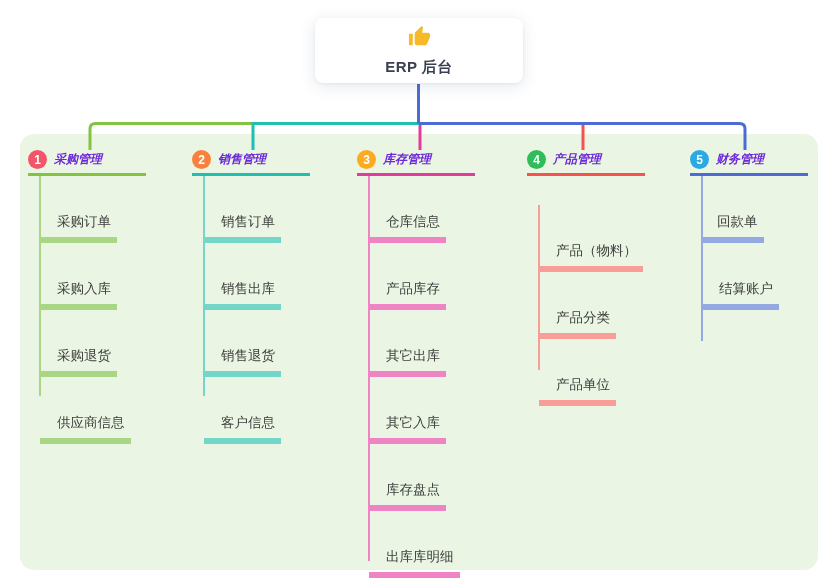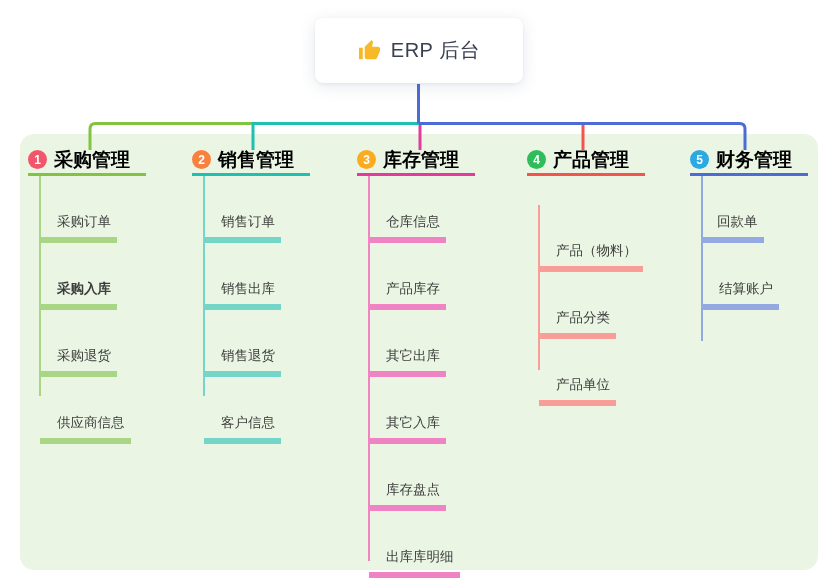--- a/index.html
+++ b/index.html
@@ -7,43 +7,44 @@
     width:839px;height:588px;position:relative;overflow:hidden;
     background:#ffffff;
     font-family:"Liberation Sans","DejaVu Sans",sans-serif;
   }
   
   .root-node{
     position:absolute;left:315px;top:18px;width:208px;height:65px;
     background:#ffffff;border-radius:8px;
     box-shadow:0 3px 16px rgba(70,90,130,.14),0 1px 3px rgba(70,90,130,.08);
     display:flex;align-items:center;justify-content:center;gap:10px;
-    font-size:20px;font-weight:400;color:#3b4050;letter-spacing:.5px;
+    font-size:15px;font-weight:700;color:#3b4050;letter-spacing:.5px;
     z-index:3;
+    flex-direction:column;
   }
   .thumb-icon{width:23px;height:23px;flex:none;}
   
   .panel{
     position:absolute;left:20px;top:134px;width:798px;height:436px;
     border-radius:14px;background:#eaf6e3;z-index:0;
   }
   
   .connectors{position:absolute;left:0;top:0;z-index:1;pointer-events:none;}
   
   .branch{position:absolute;top:146px;width:132px;z-index:2;}
   .branch-title{
     display:flex;align-items:center;gap:7px;height:27px;width:118px;
     border-bottom:3px solid #999;cursor:default;
   }
   .badge{
     width:19px;height:19px;border-radius:50%;flex:none;
     color:#fff;font-size:12px;font-weight:700;line-height:1;
     display:flex;align-items:center;justify-content:center;
   }
-  .branch-label{font-size:19px;font-weight:700;color:#000000;white-space:nowrap;}
+  .branch-label{font-size:12px;font-weight:700;color:#6d28d9;white-space:nowrap;font-style:italic;}
   .children{position:relative;}
   .trunk{position:absolute;left:11px;top:0;width:2px;}
   .child{
     height:55px;display:flex;align-items:flex-end;
     margin-left:12px;padding:0 6px 6px 17px;
     border-bottom:6px solid #a3a3a3;width:max-content;
     font-size:13.5px;color:#3d3d3d;white-space:nowrap;
   }
   .child:first-child{height:53px;}
 </style>
@@ -69,21 +70,21 @@
 
 <div id="branches">
     <div class="branch" style="left: 28px;">
       <div class="branch-title" style="border-bottom-color: rgb(130, 195, 65);">
         <span class="badge" style="background: rgb(241, 86, 106);">1</span>
         <span class="branch-label">采购管理</span>
       </div>
       <div class="children">
         <div class="trunk" style="background: rgb(169, 214, 133); height: 220px;"></div>
         <div class="child" style="border-bottom-color: rgb(169, 214, 133);">采购订单</div>
-        <div class="child" style="border-bottom-color: rgb(169, 214, 133); font-weight: bold;">采购入库</div>
+        <div class="child" style="border-bottom-color: rgb(169, 214, 133);">采购入库</div>
         <div class="child" style="border-bottom-color: rgb(169, 214, 133);">采购退货</div>
         <div class="child" style="border-bottom-color: rgb(169, 214, 133);">供应商信息</div>
       </div>
     </div>
     <div class="branch" style="left: 192px;">
       <div class="branch-title" style="border-bottom-color: rgb(31, 192, 175);">
         <span class="badge" style="background: rgb(249, 129, 63);">2</span>
         <span class="branch-label">销售管理</span>
       </div>
       <div class="children">

